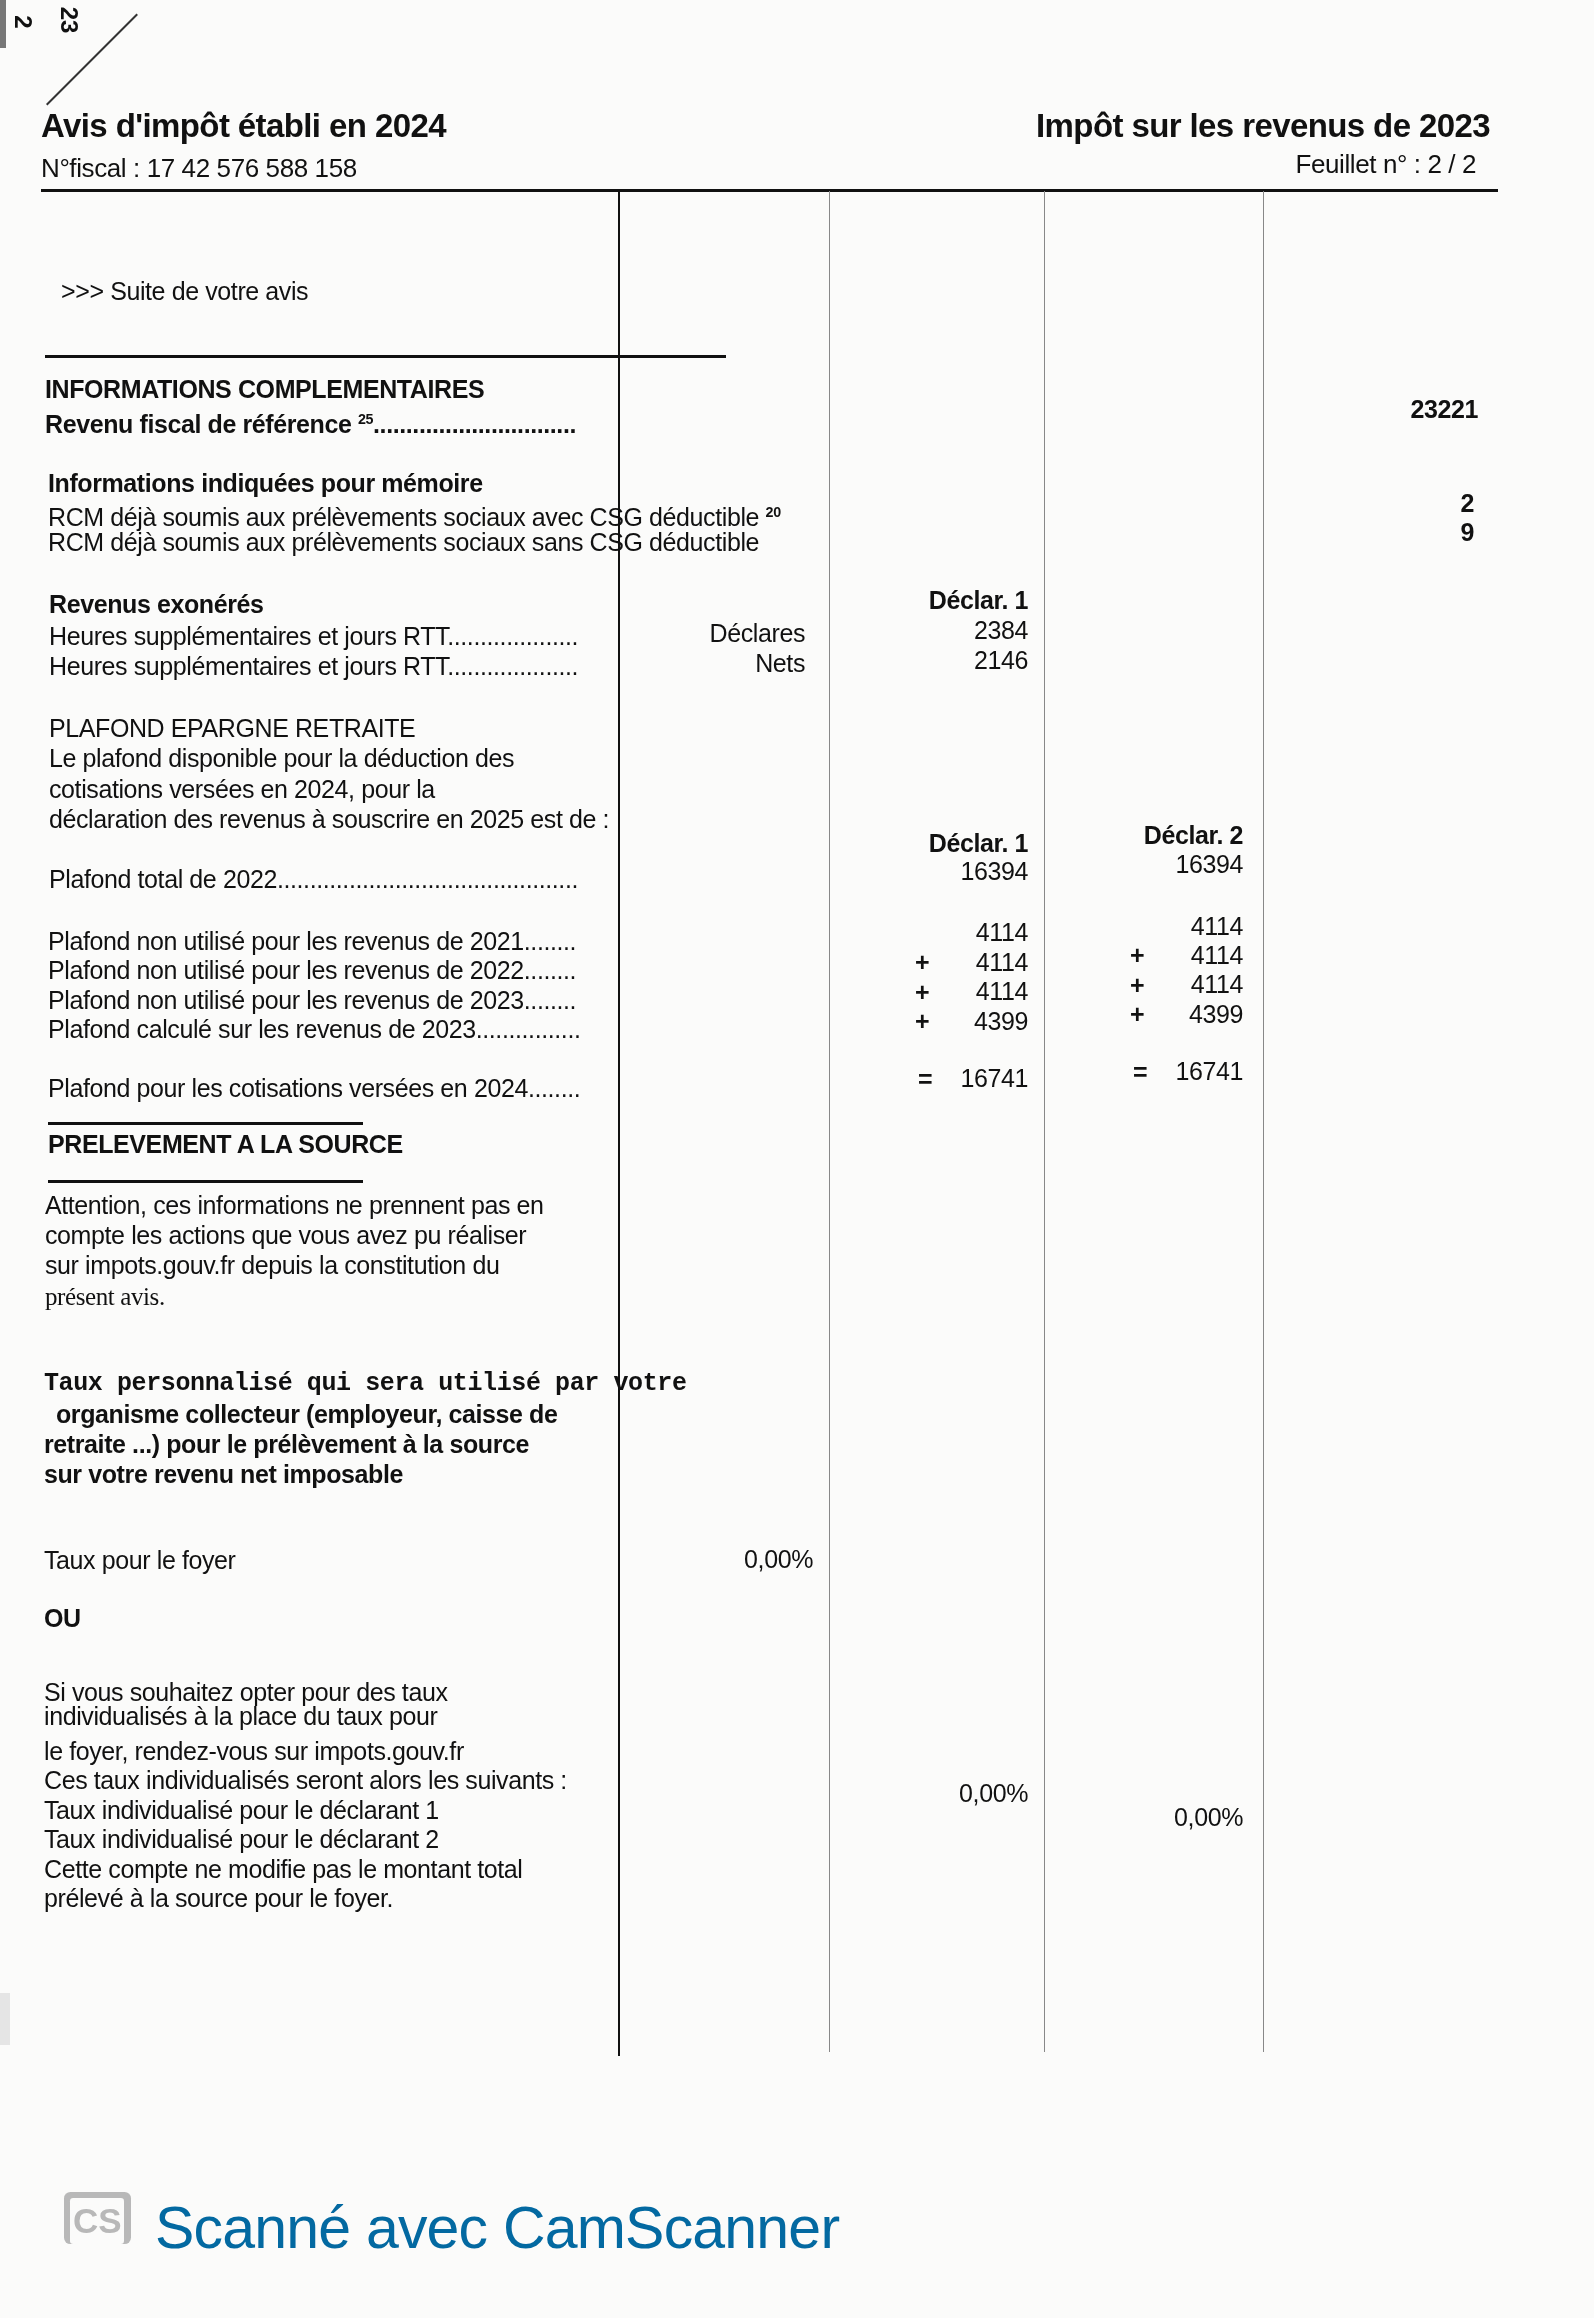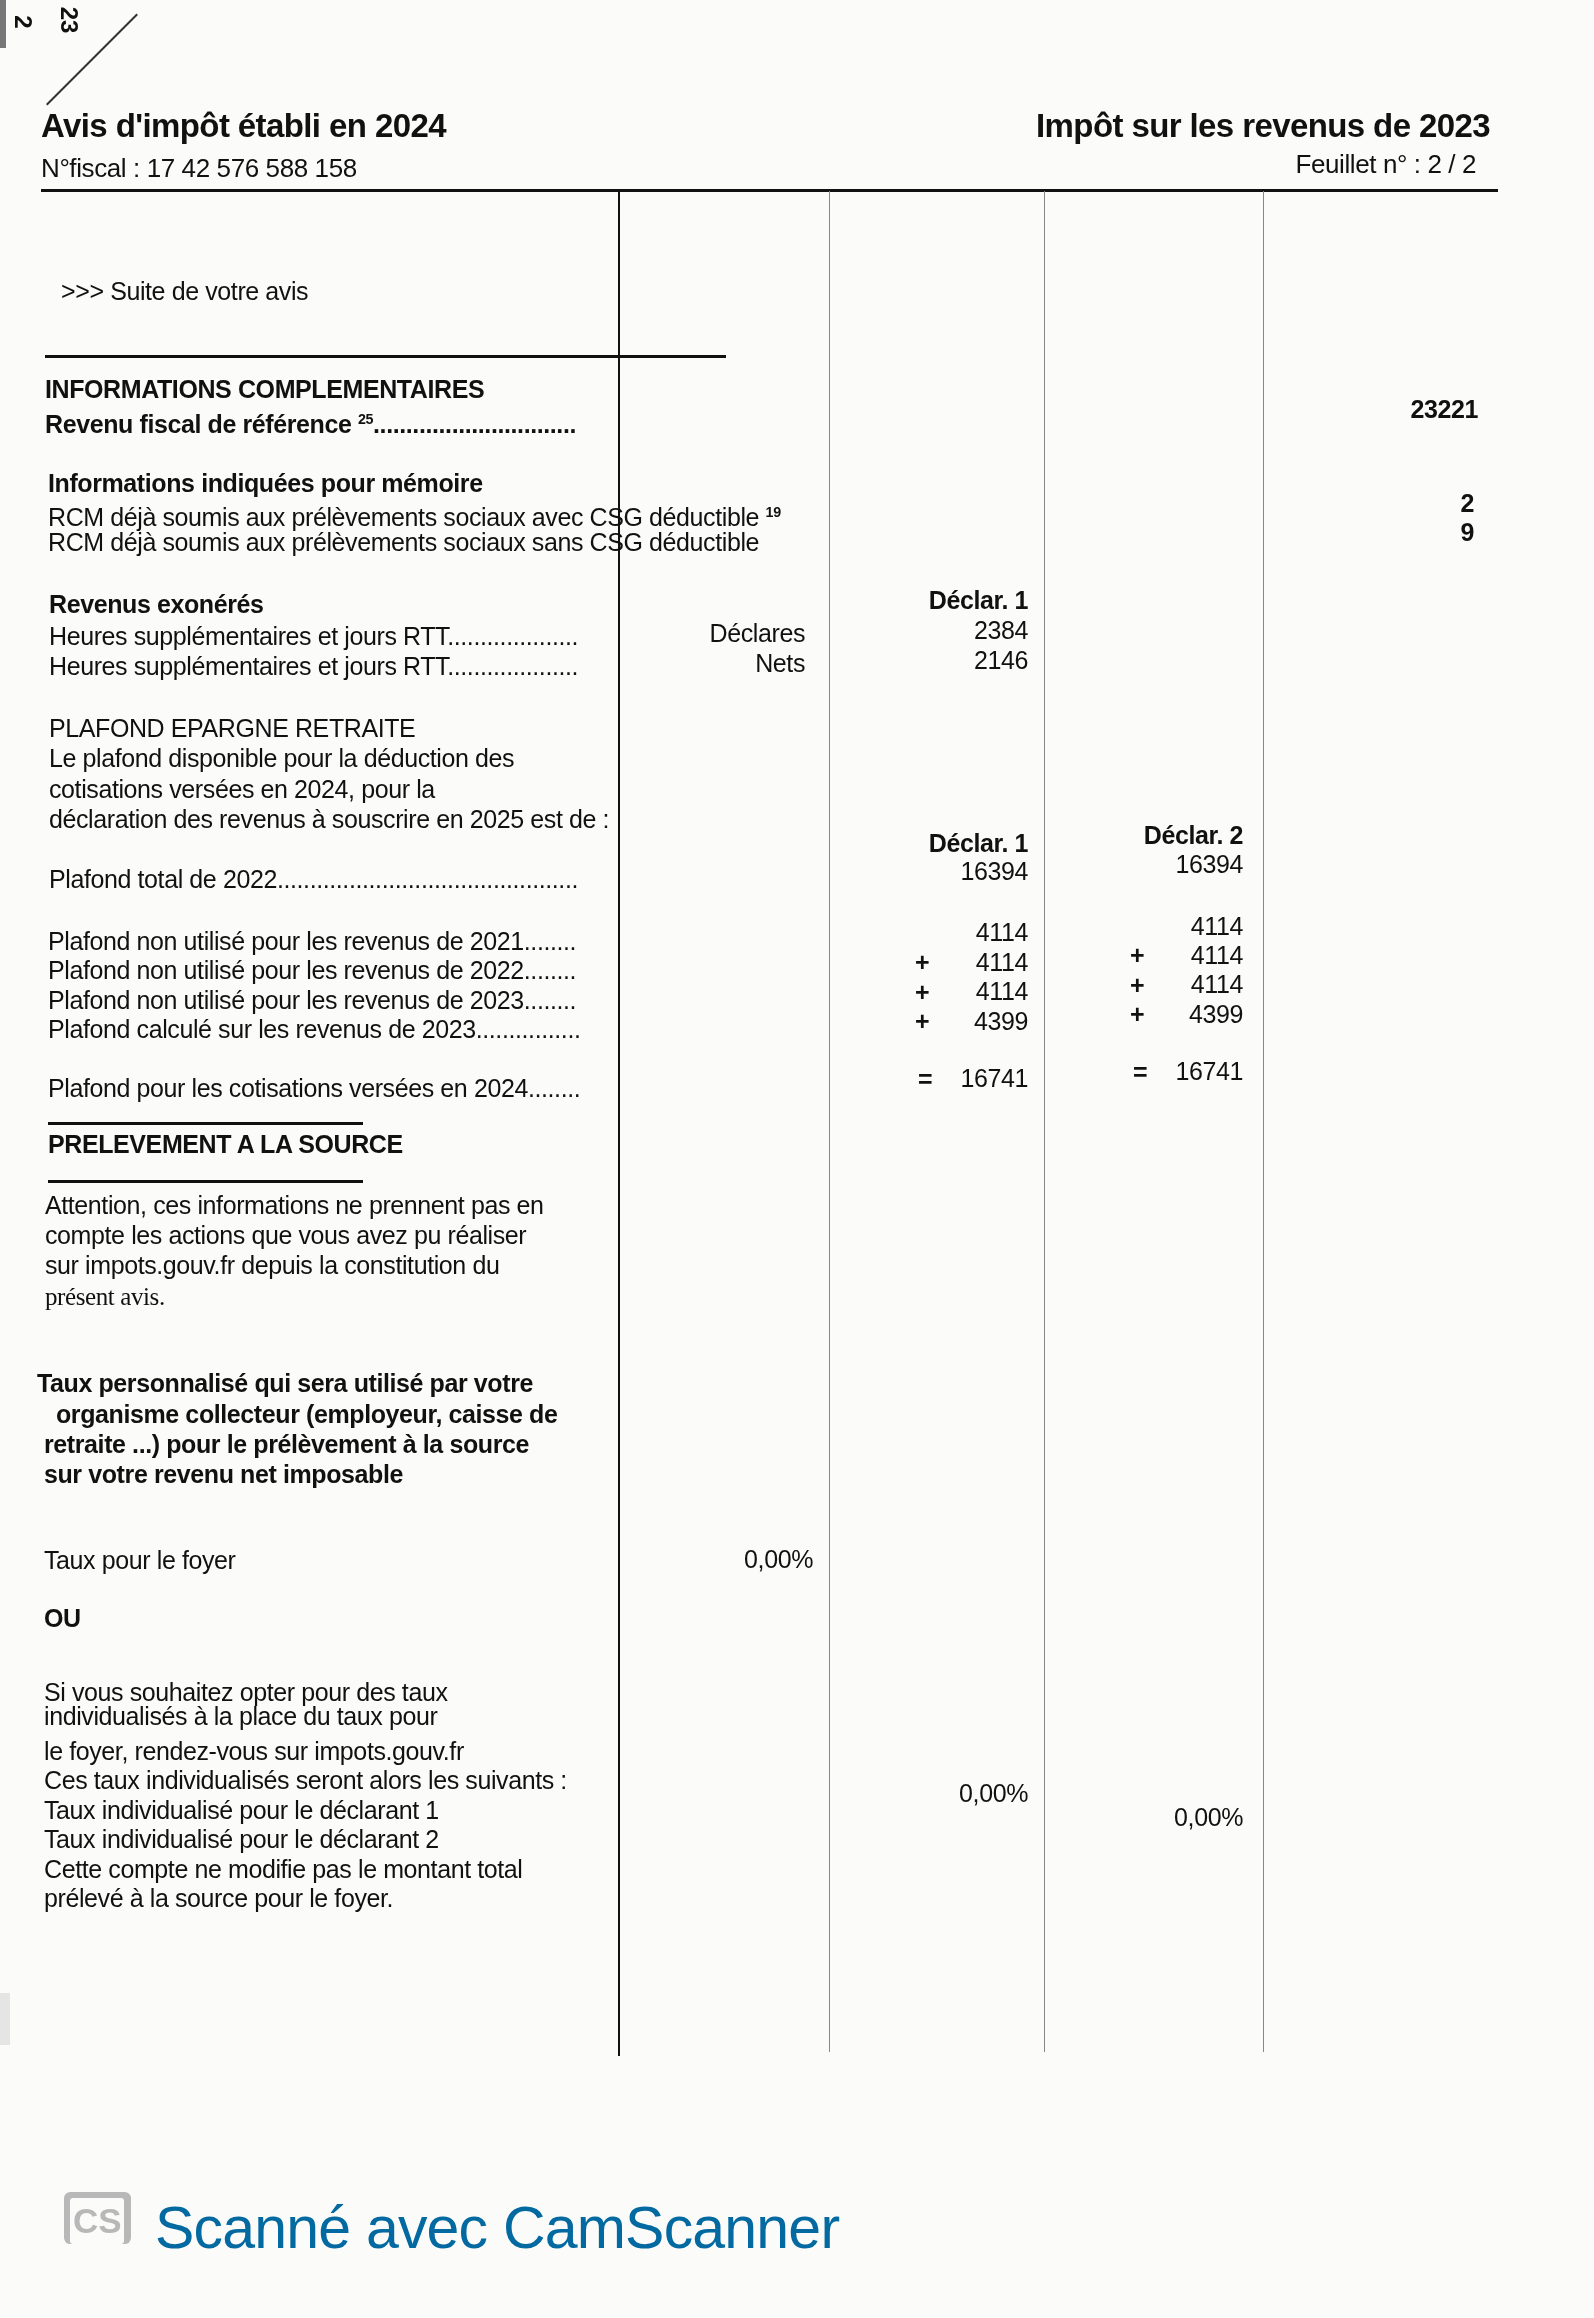--- a/index.html
+++ b/index.html
@@ -48,21 +48,21 @@
 <div class="abs b t32" style="left:45px;top:375px;">INFORMATIONS COMPLEMENTAIRES</div>
 <div class="abs b t32" style="left:45px;top:405px;">
   <span>Revenu fiscal de référence</span>
   <sup style="font-size:14.3px;">25</sup><span>...............................</span>
 </div>
 <div class="abs b t32 r" style="right:116px;top:395px;">23221</div>
 
 <div class="abs b t32" style="left:48px;top:469px;">Informations indiquées pour mémoire</div>
 <div class="abs t32" style="left:48px;top:498px;">
   <span>RCM déjà soumis aux prélèvements sociaux avec CSG déductible</span>
-  <sup style="font-size:14.3px;font-weight:bold;">19</sup>
+  <sup style="font-size:14.3px;font-weight:bold;">20</sup>
 </div>
 <div class="abs b t32 r" style="right:120px;top:489px;">2</div>
 <div class="abs t32" style="left:48px;top:528px;">RCM déjà soumis aux prélèvements sociaux sans CSG déductible</div>
 <div class="abs b t32 r" style="right:120px;top:518px;">9</div>
 
 <div class="abs b t32" style="left:49px;top:590px;">Revenus exonérés</div>
 <div class="abs b t32 r" style="right:566px;top:586px;">Déclar. 1</div>
 
 <div class="abs t32" style="left:49px;top:622px;">Heures supplémentaires et jours RTT....................</div>
 <div class="abs t32 r" style="right:789px;top:619px;">Déclares</div>
@@ -114,21 +114,21 @@
 
 <div class="hline" style="left:48px;top:1122px;width:315px;"></div>
 <div class="abs b t32" style="left:48px;top:1130px;">PRELEVEMENT A LA SOURCE</div>
 <div class="hline" style="left:48px;top:1180px;width:315px;"></div>
 
 <div class="abs t32" style="left:45px;top:1191px;">Attention, ces informations ne prennent pas en</div>
 <div class="abs t32" style="left:45px;top:1221px;">compte les actions que vous avez pu réaliser</div>
 <div class="abs t32" style="left:45px;top:1251px;">sur impots.gouv.fr depuis la constitution du</div>
 <div class="abs t32" style="left:45px;top:1282px;font-family:Liberation Serif, serif;">présent avis.</div>
 
-<div class="abs b t32" style="left:37px;top:1369px;">Taux personnalisé qui sera utilisé par votre</div>
+<div class="abs b t32" style="left:44px;top:1369px;font-family:Liberation Mono, monospace;">Taux personnalisé qui sera utilisé par votre</div>
 <div class="abs b t32" style="left:56px;top:1400px;text-align:right;">organisme collecteur (employeur, caisse de</div>
 <div class="abs b t32" style="left:44px;top:1430px;text-align:right;">retraite ...) pour le prélèvement à la source</div>
 <div class="abs b t32" style="left:44px;top:1460px;">sur votre revenu net imposable</div>
 
 <div class="abs t32" style="left:44px;top:1546px;">Taux pour le foyer</div>
 <div class="abs t32 r" style="right:781px;top:1545px;">0,00%</div>
 
 <div class="abs b t32" style="left:44px;top:1604px;">OU</div>
 
 <div class="abs t32" style="left:44px;top:1678px;">Si vous souhaitez opter pour des taux</div>

